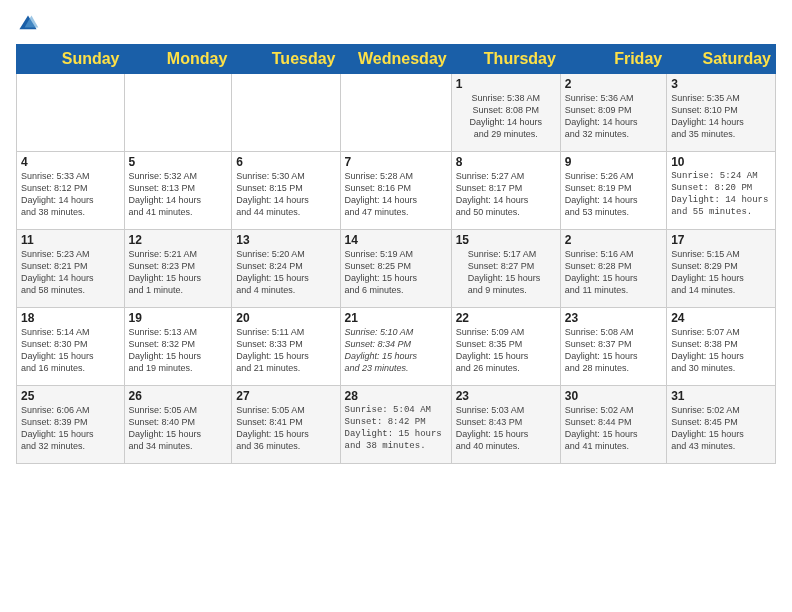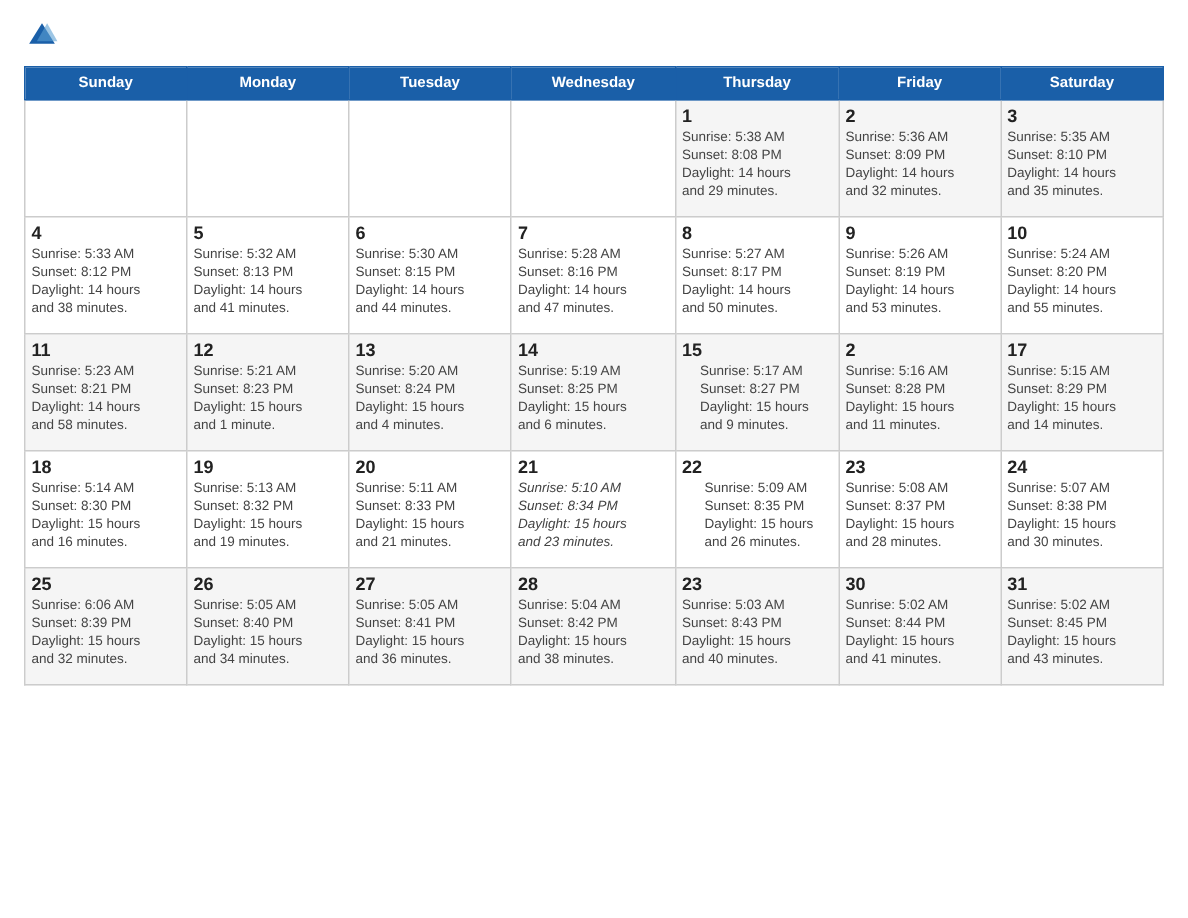--- a/index.html
+++ b/index.html
@@ -45,25 +45,25 @@
       font-size: 13px;
       color: #444;
     }
     .calendar {
       width: 100%;
       border-collapse: collapse;
       border: 1px solid #ccc;
     }
     .calendar th {
       background-color: #1a5fa8;
-      color: #ffffff;
-      font-size: 10px;
+      color: #fde047;
+      font-size: 16px;
       font-weight: bold;
       padding: 5px 4px;
-      text-align: center;
+      text-align: right;
       border: 1px solid #1a5fa8;
     }
     .calendar td {
       vertical-align: top;
       border: 1px solid #ccc;
       padding: 3px 4px;
       width: 113px;
       height: 78px;
       background: #fff;
       font-size: 9.5px;
@@ -124,21 +124,21 @@
         </tr>
     </thead>
     <tbody id="calendar-body">
     <tr>
           <td class="empty-cell"></td>
           <td class="empty-cell"></td>
           <td class="empty-cell"></td>
           <td class="empty-cell"></td>
           <td>
             <span class="day-number">1</span>
-            <div class="day-info" style="white-space: pre-line;">Sunrise: 5:38 AM
+            <div class="day-info" style="white-space: pre-line; text-align: center;">Sunrise: 5:38 AM
 Sunset: 8:08 PM
 Daylight: 14 hours
 and 29 minutes.</div>
           </td>
           <td>
             <span class="day-number">2</span>
             <div class="day-info" style="white-space: pre-line;">Sunrise: 5:36 AM
 Sunset: 8:09 PM
 Daylight: 14 hours
 and 32 minutes.</div>
@@ -189,21 +189,21 @@
           </td>
           <td>
             <span class="day-number">9</span>
             <div class="day-info" style="white-space: pre-line;">Sunrise: 5:26 AM
 Sunset: 8:19 PM
 Daylight: 14 hours
 and 53 minutes.</div>
           </td>
           <td>
             <span class="day-number">10</span>
-            <div class="day-info" style="white-space: pre-line;">Sunrise: 5:24 AM
+            <div class="day-info" style="white-space: pre-line; font-family: Liberation Mono, monospace;">Sunrise: 5:24 AM
 Sunset: 8:20 PM
 Daylight: 14 hours
 and 55 minutes.</div>
           </td>
         </tr>
         <tr>
           <td>
             <span class="day-number">11</span>
             <div class="day-info" style="white-space: pre-line;">Sunrise: 5:23 AM
 Sunset: 8:21 PM
@@ -277,21 +277,21 @@
           </td>
           <td>
             <span class="day-number">21</span>
             <div class="day-info" style="white-space: pre-line; font-style: italic;">Sunrise: 5:10 AM
 Sunset: 8:34 PM
 Daylight: 15 hours
 and 23 minutes.</div>
           </td>
           <td>
             <span class="day-number">22</span>
-            <div class="day-info" style="white-space: pre-line; margin-left: 15px;">Sunrise: 5:09 AM
+            <div class="day-info" style="white-space: pre-line;">Sunrise: 5:09 AM
 Sunset: 8:35 PM
 Daylight: 15 hours
 and 26 minutes.</div>
           </td>
           <td>
             <span class="day-number">23</span>
             <div class="day-info" style="white-space: pre-line;">Sunrise: 5:08 AM
 Sunset: 8:37 PM
 Daylight: 15 hours
 and 28 minutes.</div>
@@ -321,21 +321,21 @@
           </td>
           <td>
             <span class="day-number">27</span>
             <div class="day-info" style="white-space: pre-line;">Sunrise: 5:05 AM
 Sunset: 8:41 PM
 Daylight: 15 hours
 and 36 minutes.</div>
           </td>
           <td>
             <span class="day-number">28</span>
-            <div class="day-info" style="white-space: pre-line;">Sunrise: 5:04 AM
+            <div class="day-info" style="white-space: pre-line; font-family: Liberation Mono, monospace;">Sunrise: 5:04 AM
 Sunset: 8:42 PM
 Daylight: 15 hours
 and 38 minutes.</div>
           </td>
           <td>
             <span class="day-number">23</span>
             <div class="day-info" style="white-space: pre-line;">Sunrise: 5:03 AM
 Sunset: 8:43 PM
 Daylight: 15 hours
 and 40 minutes.</div>

